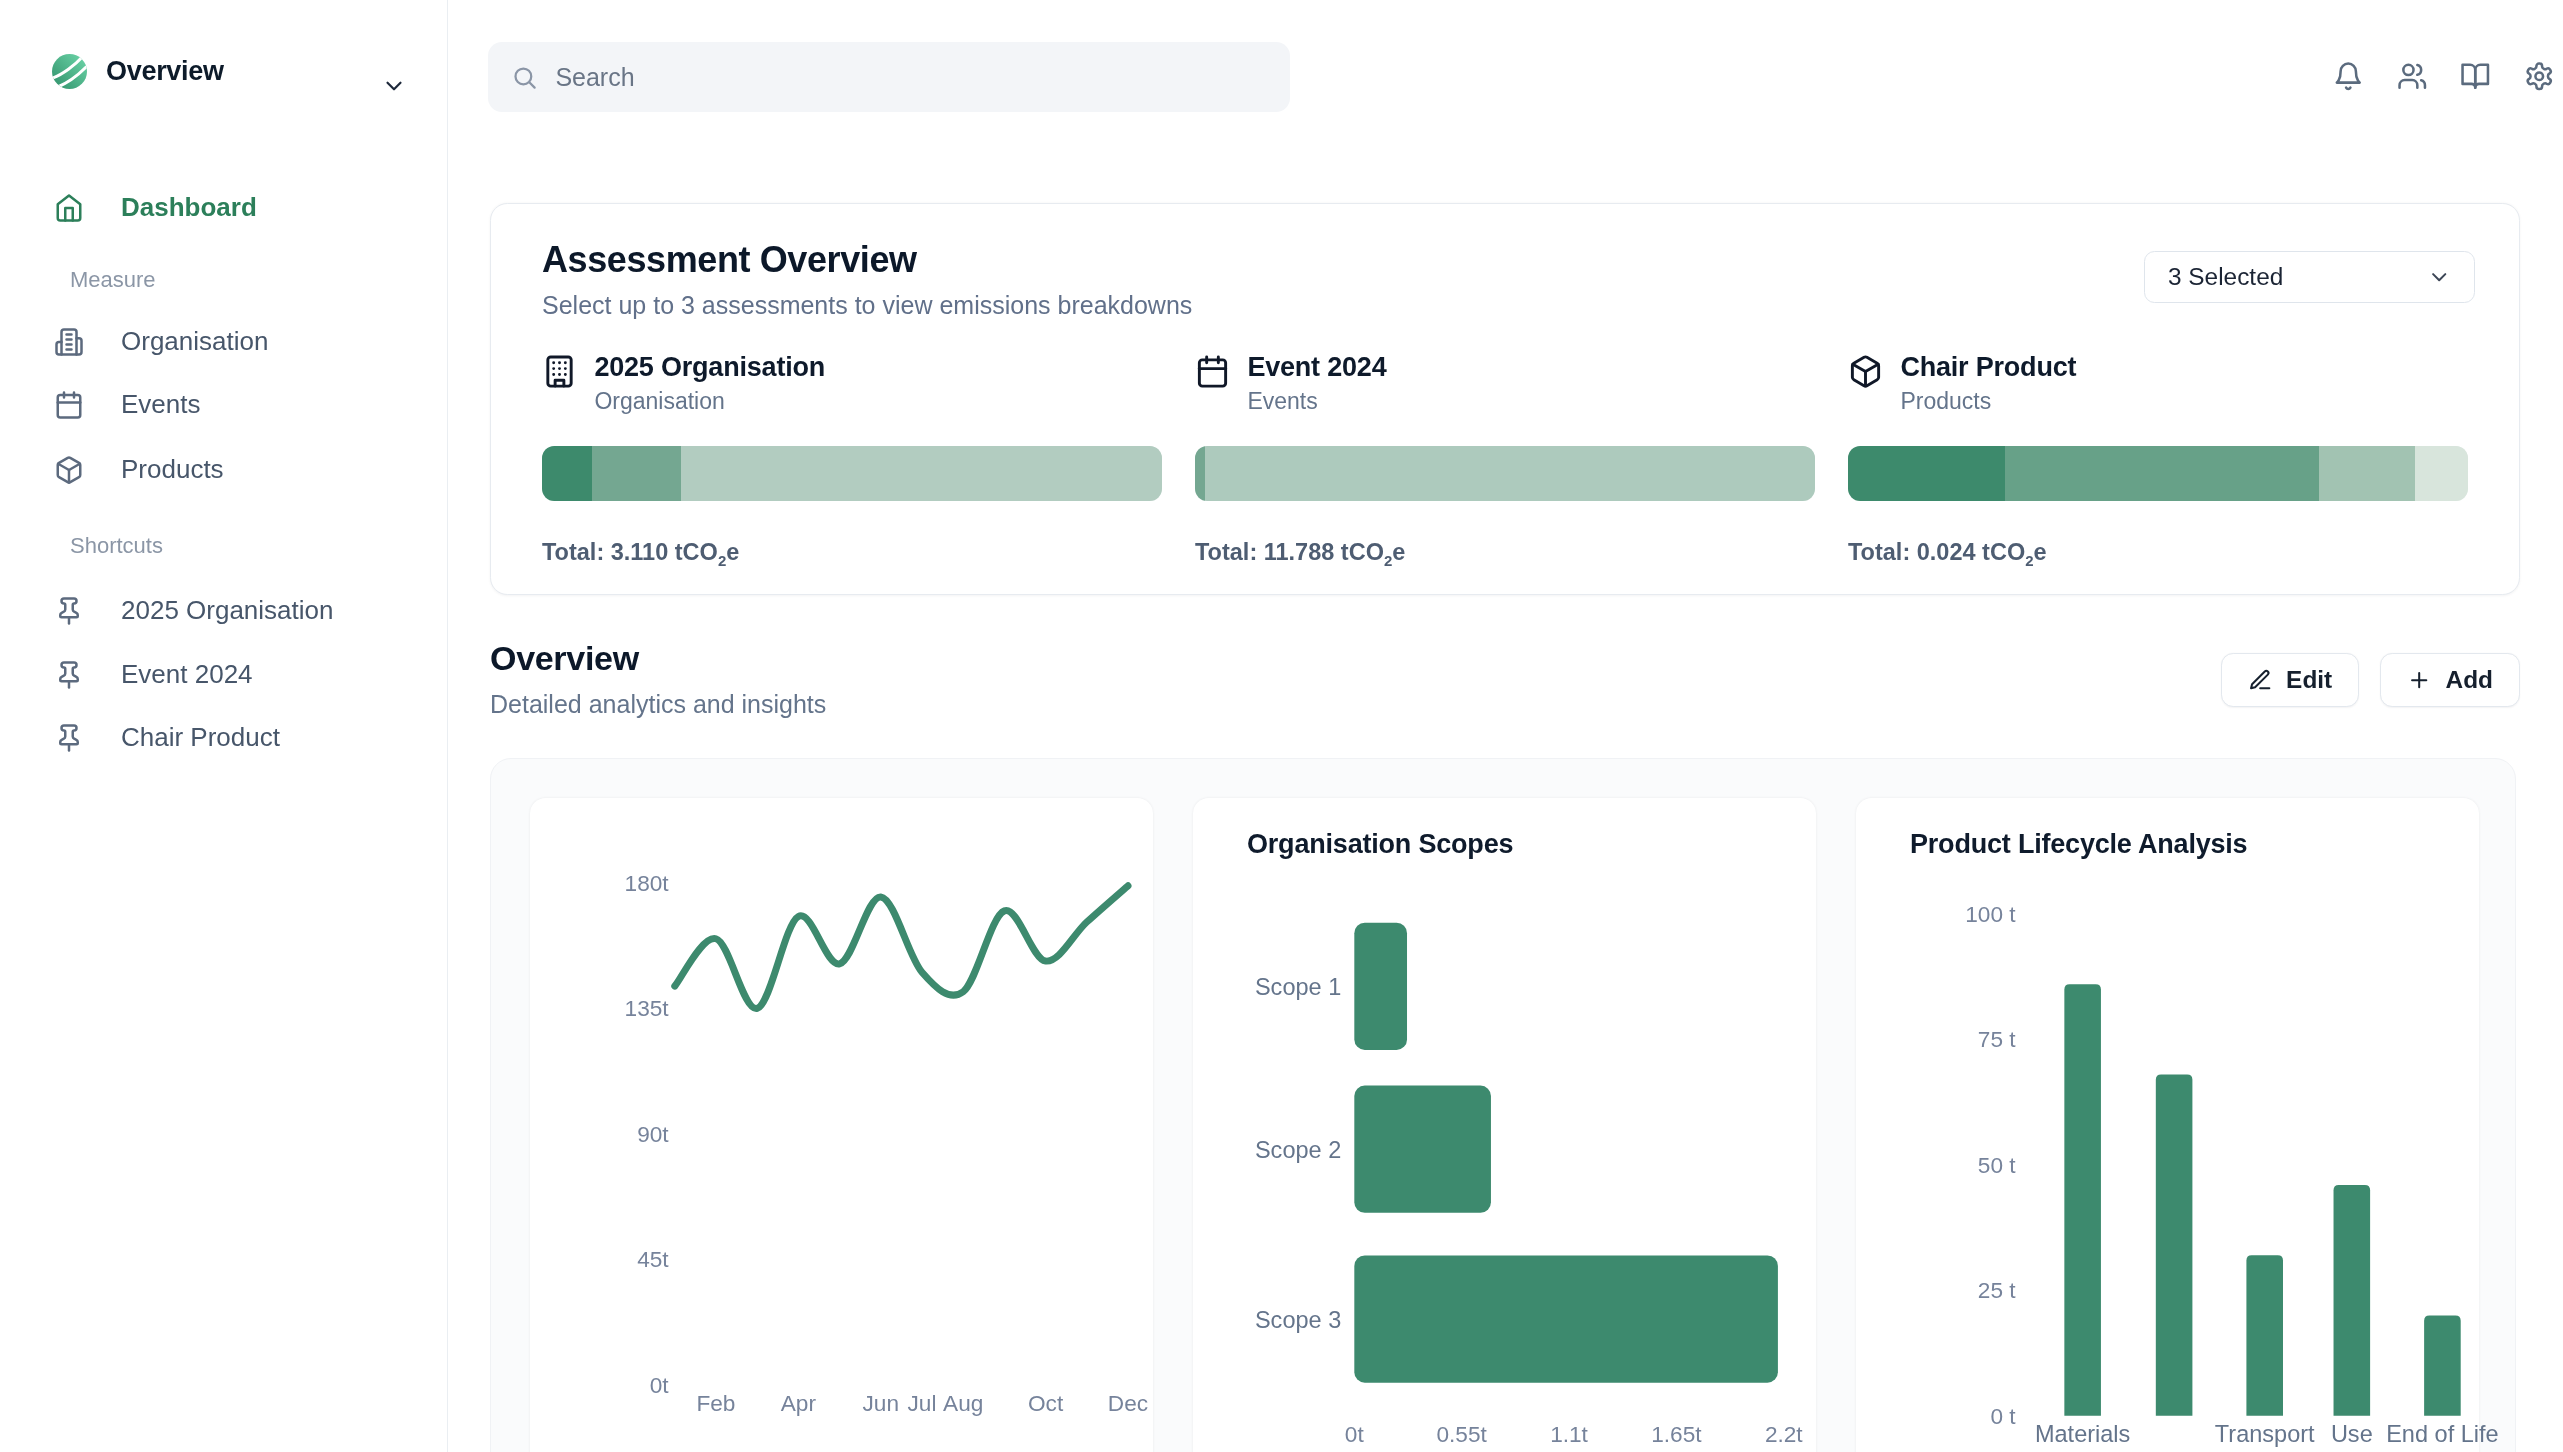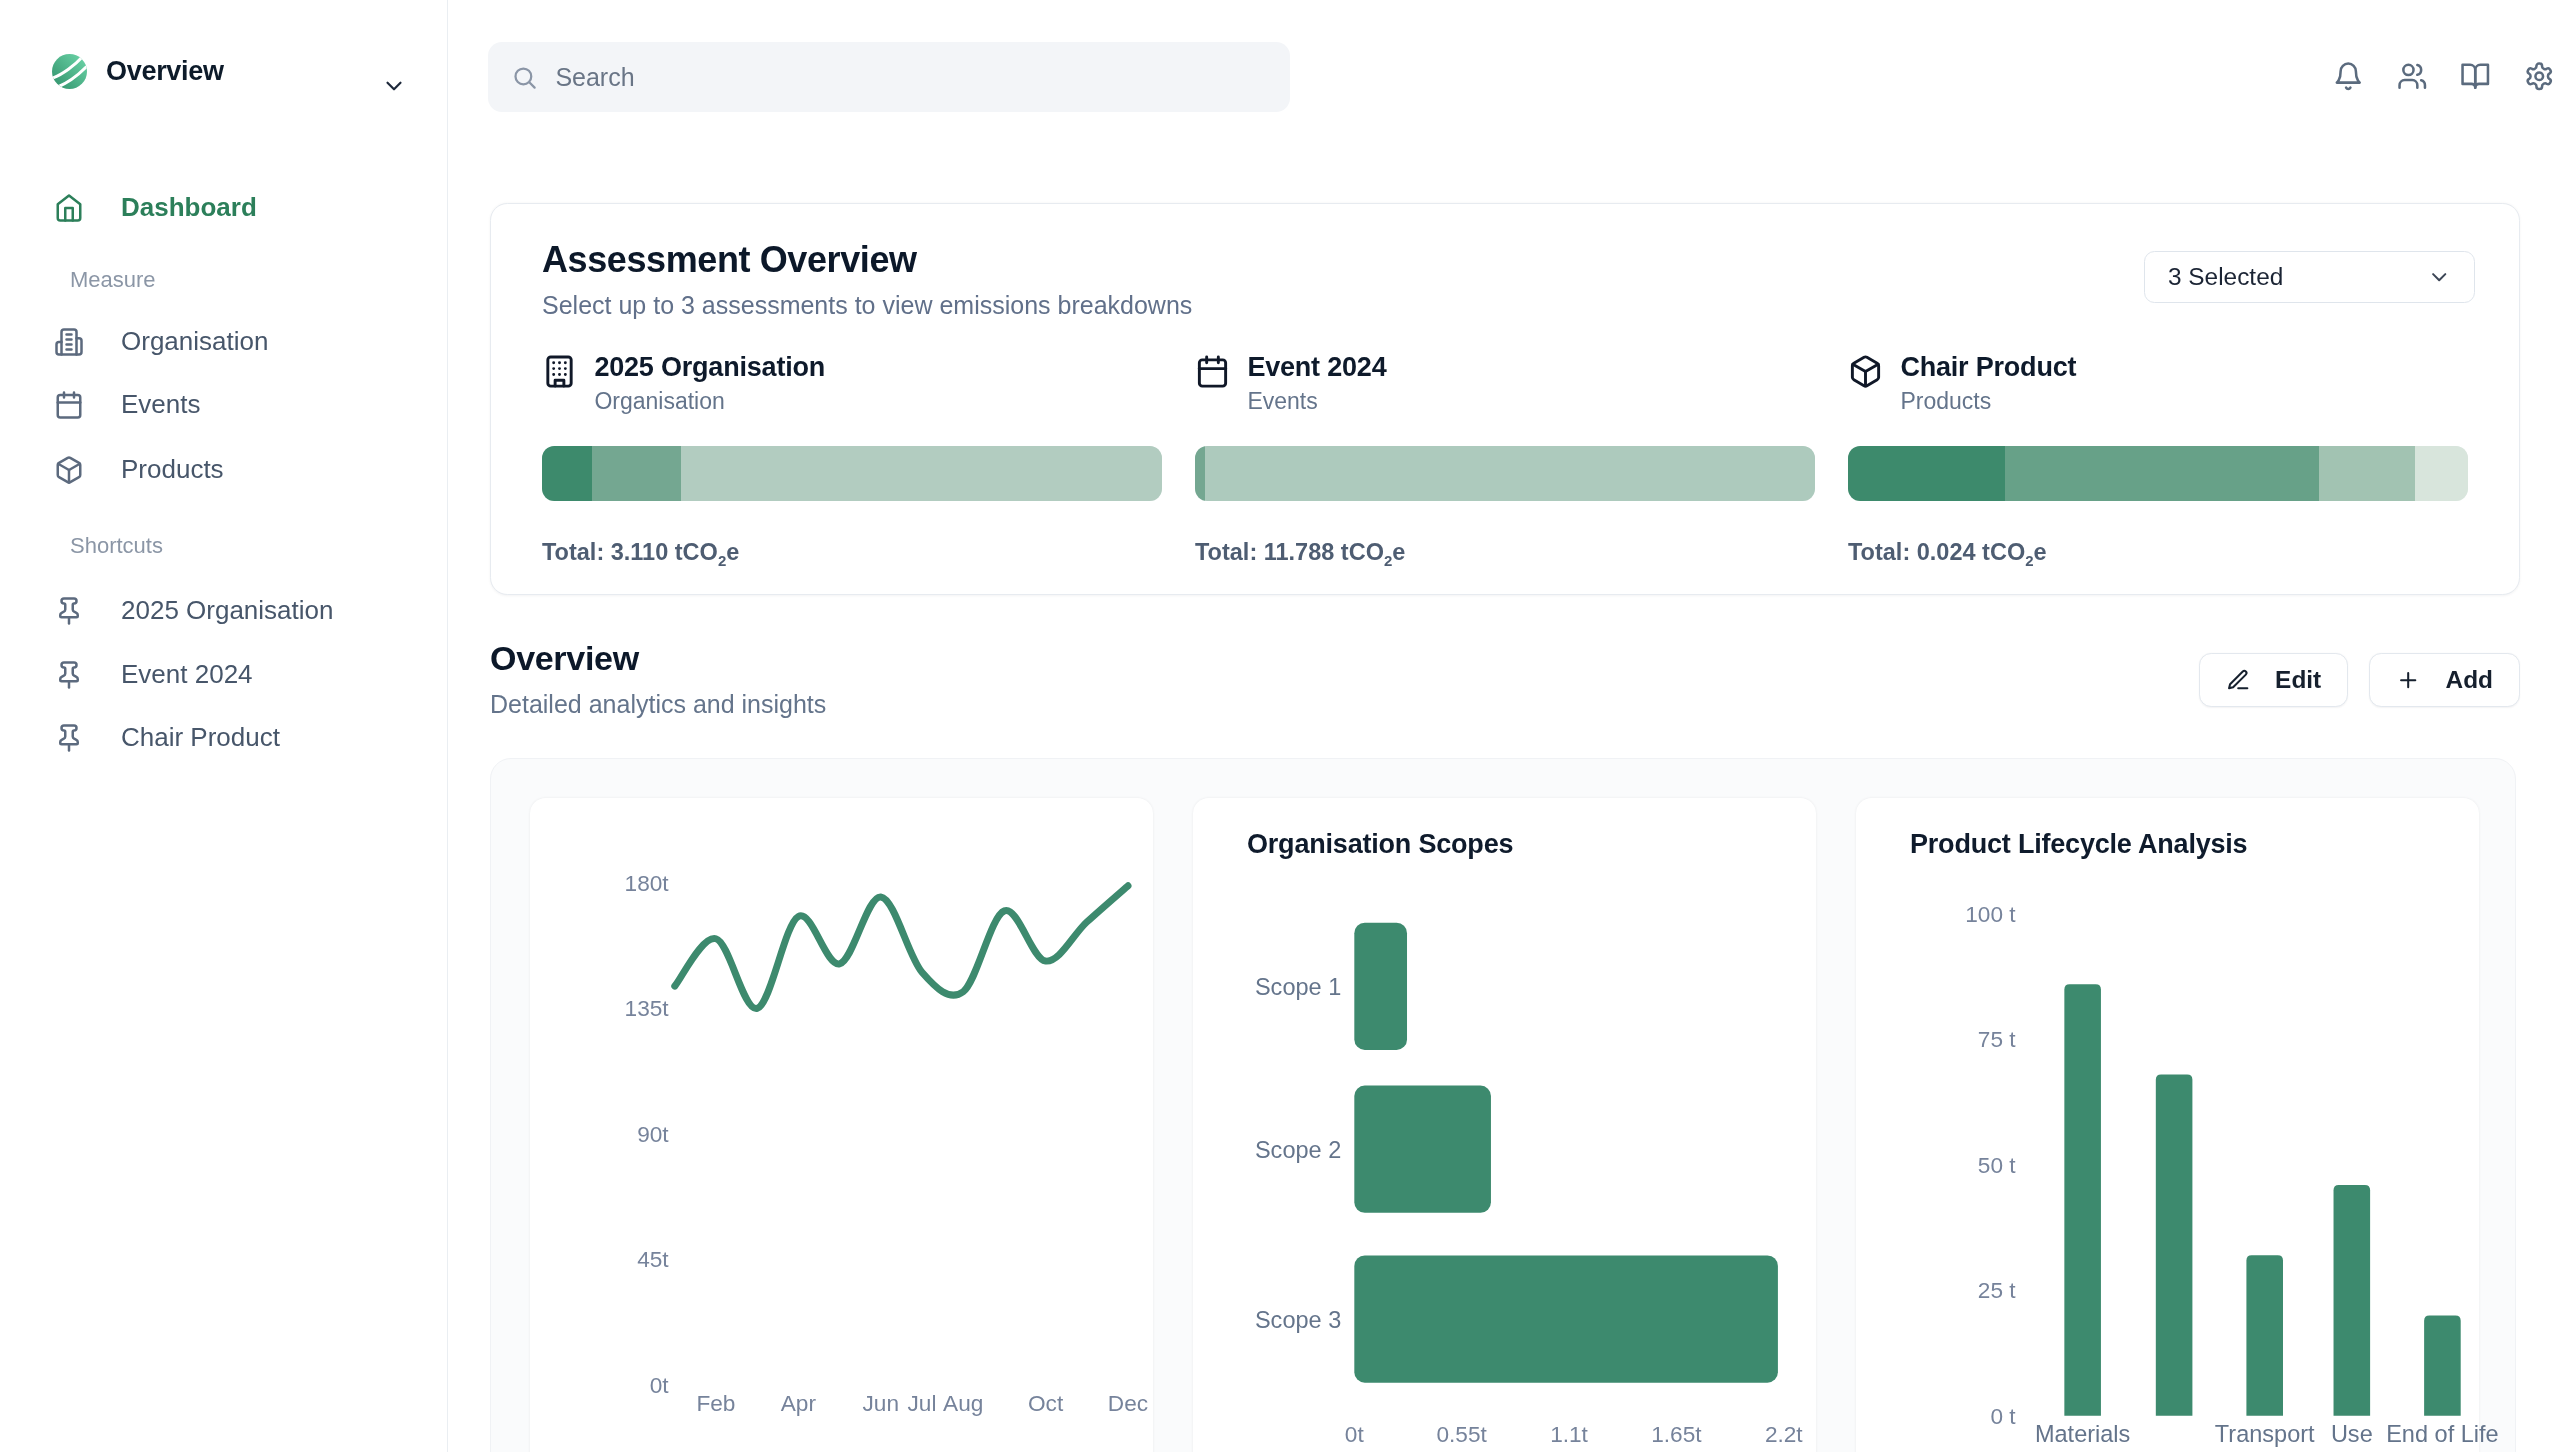--- a/index.html
+++ b/index.html
@@ -76,21 +76,21 @@
   .stack-bar .seg { height:100%; }
   .a-total { margin-top:38px; font-size:23.5px; color:#4e5d72;font-weight:bold; }
   .a-total sub { font-size:15px; }
 
   
   .overview-title { position:absolute; left:490px; top:639px; font-size:34px; font-weight:bold; color:#0c1829; letter-spacing:-0.3px; }
   .overview-subtitle { position:absolute; left:490px; top:690px; font-size:25px; color:#64748b; }
   .action-buttons { position:absolute; top:653px; right:43px; display:flex; gap:21px; }
   .btn {
     height:54px; background:#fff; border:0.9px solid #e3e8ee; border-radius:12.2px;
-    display:flex; align-items:center; gap:25px; padding:0 26px; cursor:pointer;
+    display:flex; align-items:center; gap:14px; padding:0 26px; cursor:pointer;
     font-size:24.4px; color:#16202e; font-weight:bold; box-shadow:0 0.9px 1.7px rgba(16,24,40,0.05);
   }
   .btn .icon { width:24.4px; height:24.4px; color:#16202e; }
 
   
   .charts-panel {
     position:absolute; left:490px; top:758px; width:2026px; height:767px;
     background:#fafbfc; border:0.9px solid #f0f2f5; border-radius:21px; padding:39px;
     display:flex; gap:40px;
   }

